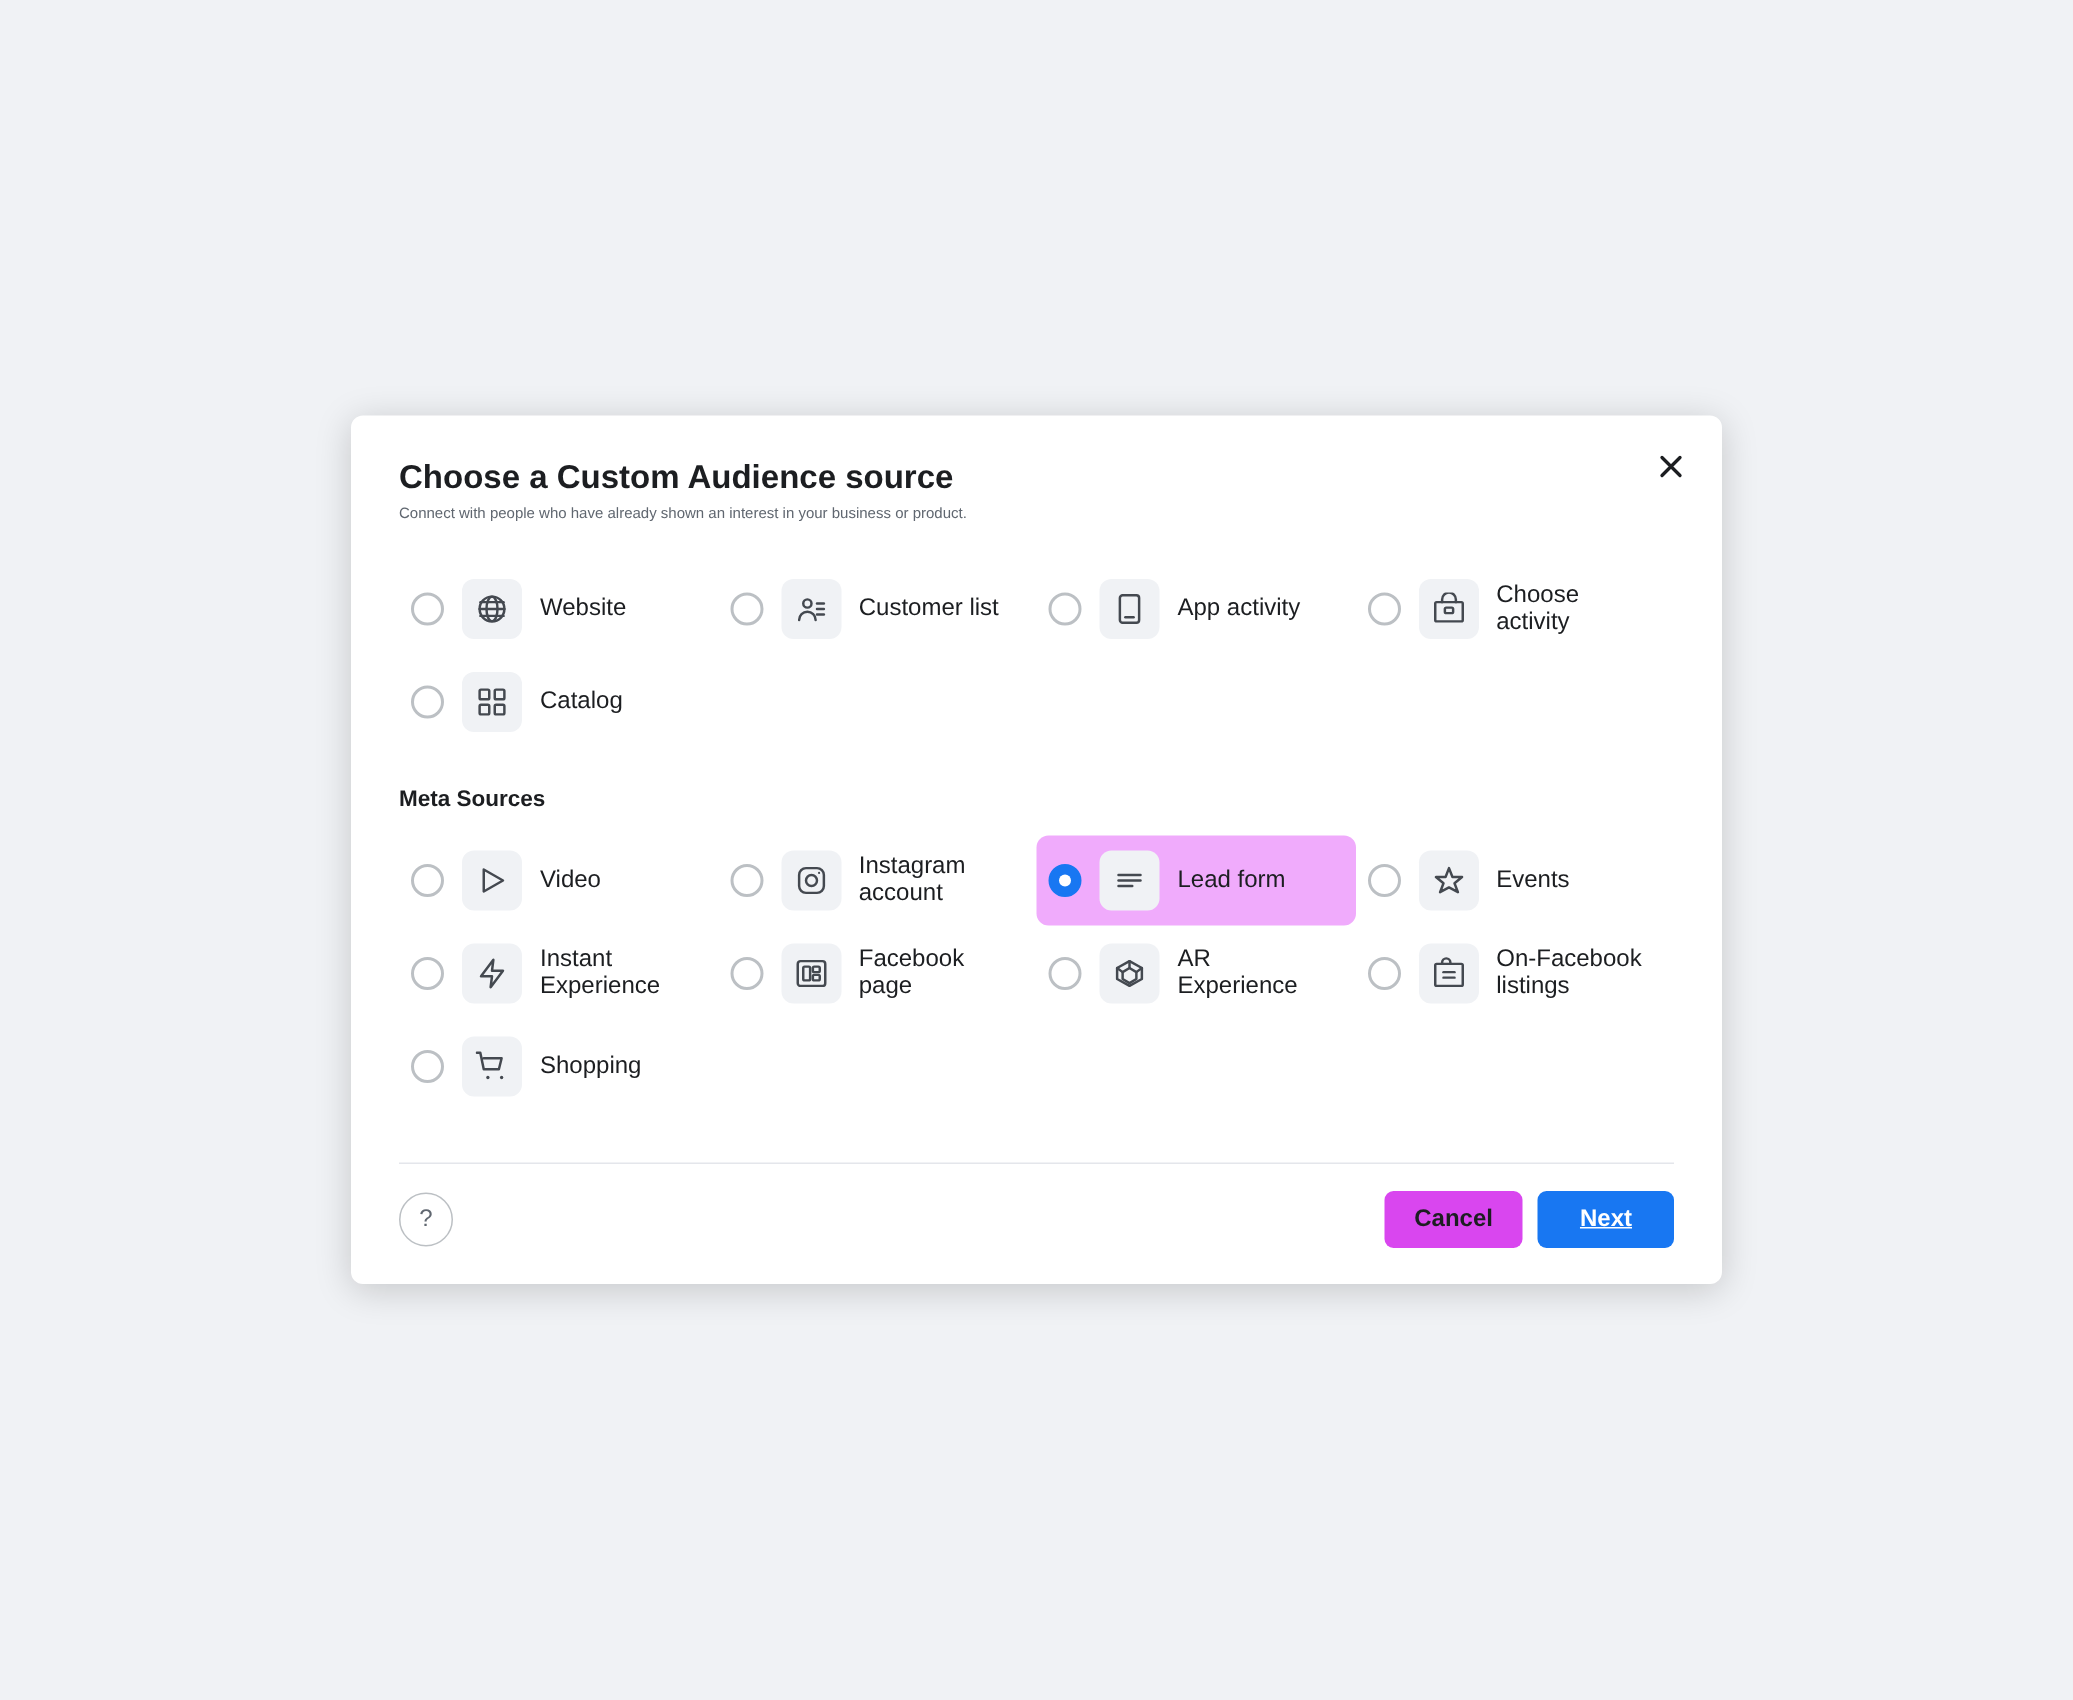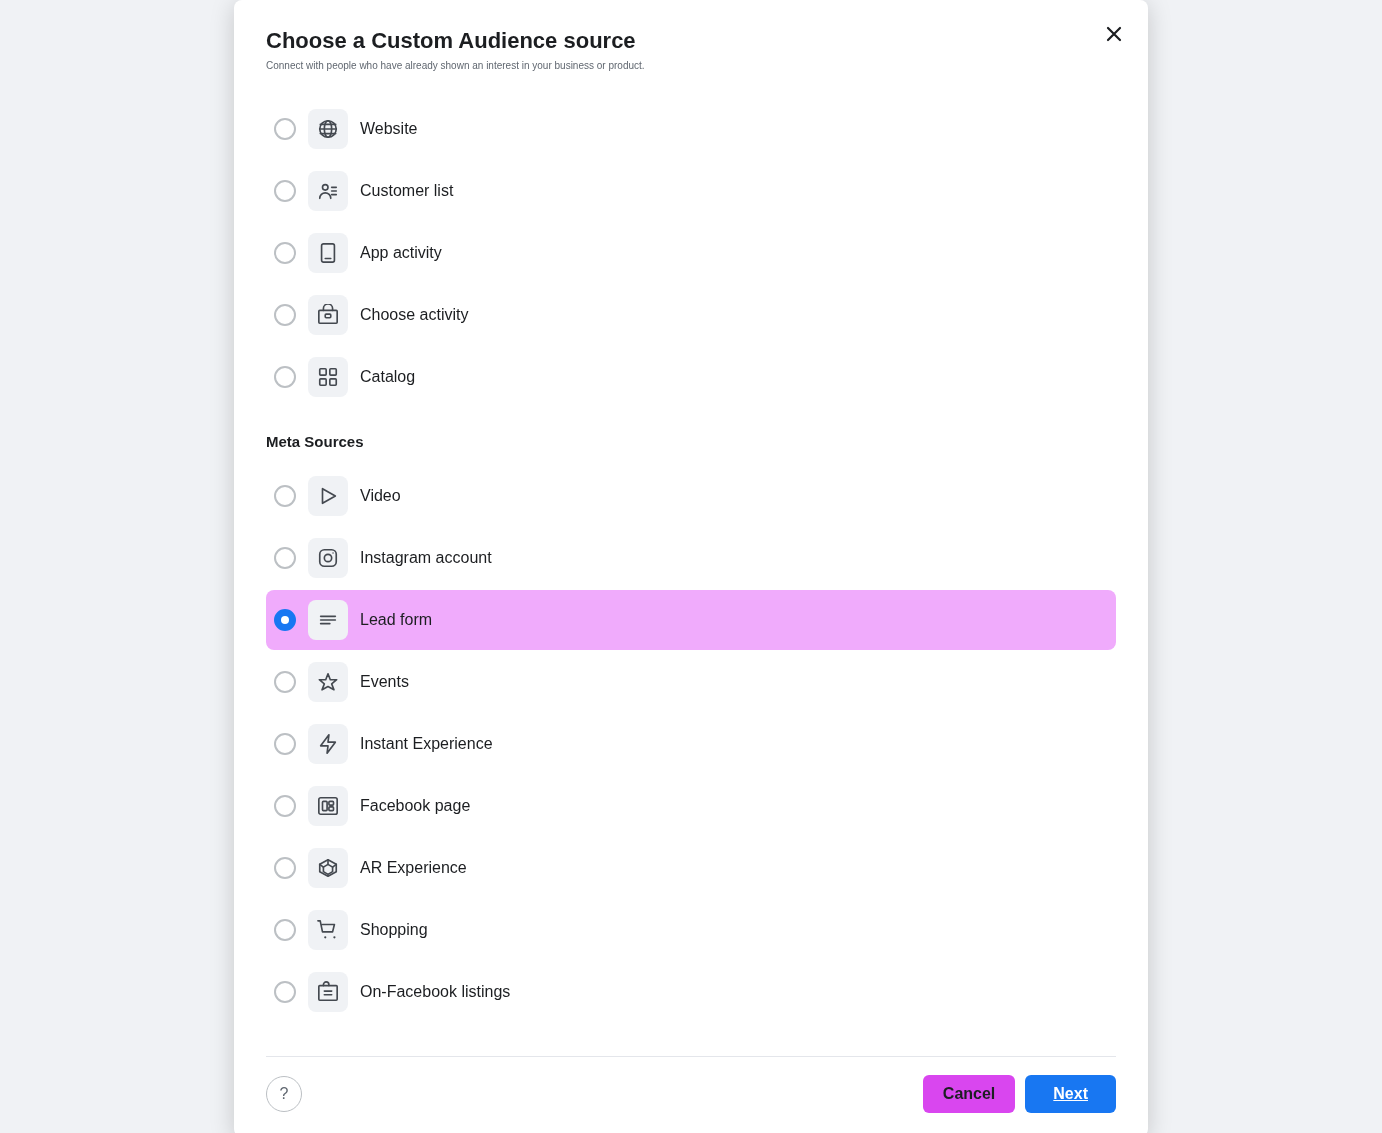--- a/index.html
+++ b/index.html
@@ -48,21 +48,21 @@
       margin-bottom: 28px;
     }
     .section-label {
       font-size: 15px;
       font-weight: 700;
       color: #1c1e21;
       margin-bottom: 16px;
     }
     .options-grid {
       display: grid;
-      grid-template-columns: 1fr;
+      grid-template-columns: 1fr 1fr 1fr 1fr;
       gap: 0;
       margin-bottom: 8px;
     }
     .option-row {
       display: flex;
       align-items: center;
       padding: 10px 12px 10px 8px;
       border-radius: 8px;
       cursor: pointer;
       gap: 12px;
@@ -338,39 +338,39 @@
             <line x1="3" y1="8" x2="7" y2="11"></line>
           </svg>
         </div>
         <span class="option-label">AR Experience</span>
       </div>
 
       <div class="option-row">
         <div class="radio-circle"></div>
         <div class="icon-box">
           <svg class="icon-svg" viewBox="0 0 24 24">
-            <circle cx="9" cy="20" r="1.2" fill="#444950" stroke="none"></circle>
-            <circle cx="19" cy="20" r="1.2" fill="#444950" stroke="none"></circle>
-            <path d="M1 2h2.5l2.5 12h11l2-8H6"></path>
-          </svg>
-        </div>
-        <span class="option-label">Shopping</span>
-      </div>
-
-      <div class="option-row">
-        <div class="radio-circle"></div>
-        <div class="icon-box">
-          <svg class="icon-svg" viewBox="0 0 24 24">
             <rect x="2" y="5" width="20" height="16" rx="1"></rect>
             <path d="M7 5V4a3 3 0 0 1 6 0v1"></path>
             <line x1="8" y1="11" x2="16" y2="11"></line>
             <line x1="8" y1="15" x2="16" y2="15"></line>
           </svg>
         </div>
         <span class="option-label">On-Facebook listings</span>
+      </div>
+
+      <div class="option-row">
+        <div class="radio-circle"></div>
+        <div class="icon-box">
+          <svg class="icon-svg" viewBox="0 0 24 24">
+            <circle cx="9" cy="20" r="1.2" fill="#444950" stroke="none"></circle>
+            <circle cx="19" cy="20" r="1.2" fill="#444950" stroke="none"></circle>
+            <path d="M1 2h2.5l2.5 12h11l2-8H6"></path>
+          </svg>
+        </div>
+        <span class="option-label">Shopping</span>
       </div>
 
     </div>
   </div>
 
   <div class="footer">
     <button class="help-btn">
       <span>?</span>
     </button>
     <div class="footer-right">

